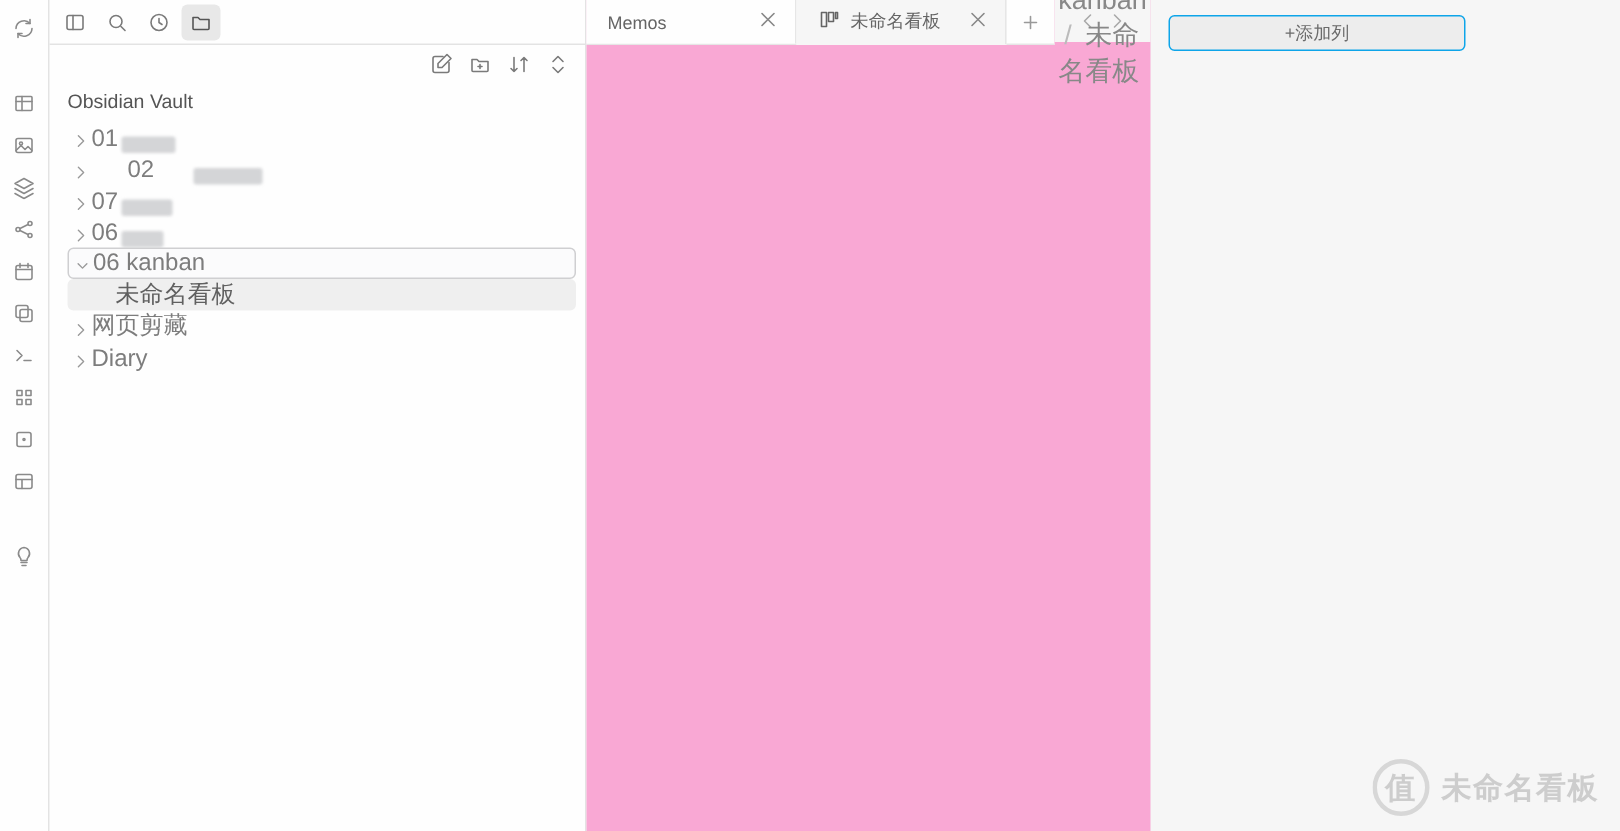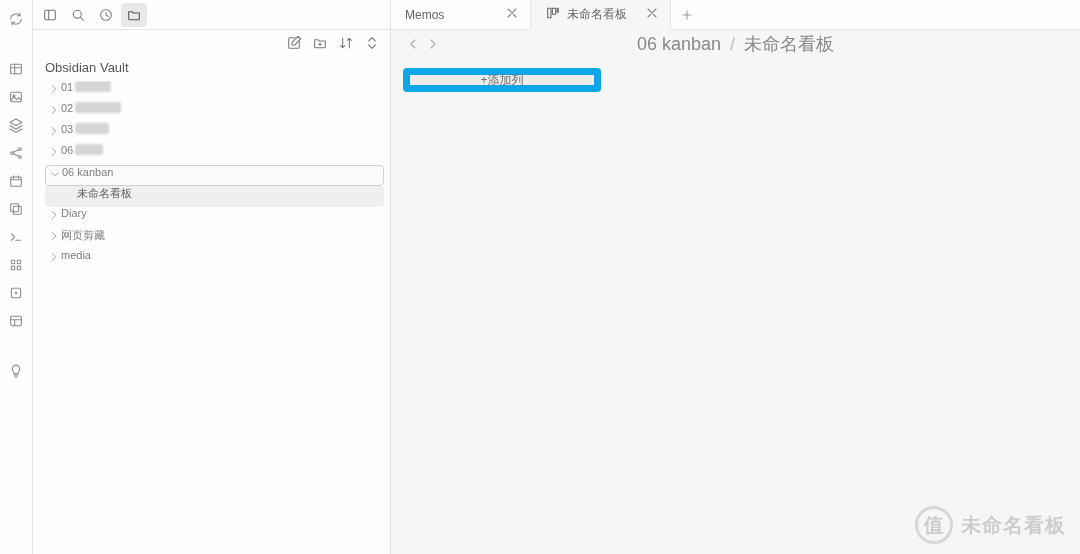--- a/index.html
+++ b/index.html
@@ -78,26 +78,26 @@
       cursor: pointer;
     }
     .vault-name {
       padding: 4px 12px 6px;
       color: #555;
       font-size: 13px;
     }
     .tree { flex: 1; overflow: auto; padding: 0 6px 0 12px; }
     .tree-item {
       display: flex;
-      align-items: flex-start;
+      align-items: flex-end;
       height: 21px;
       border-radius: 4px;
       cursor: pointer;
       color: #7d7d7d;
-      font-size: 11px;
+      font-size: 16px;
       position: relative;
     }
     .tree-item .chev {
       width: 14px;
       display: flex;
       align-items: center;
       justify-content: center;
       color: #999;
     }
     .tree-item .lbl { white-space: nowrap; }
@@ -114,22 +114,22 @@
       background: #fbfbfc;
     }
     .tree-item.selected-fill {
       background: #efefef;
       color: #606060;
     }
     
     .main {
       flex: 1;
       display: flex;
-      flex-direction: column;
-      background: #a3a3a3;
+      flex-direction: row;
+      background: #f9a8d4;
     }
     .tabs {
       height: 30px;
       display: flex;
       align-items: stretch;
       background: #fefefe;
       border-bottom: 1px solid #e6e6e6;
     }
     .tab {
       display: flex;
@@ -171,21 +171,21 @@
     .crumb { position: absolute; left: 50%; transform: translateX(-50%); color: #888; font-size: 18px; }
     .crumb .sep { color: #bbb; margin: 0 4px; }
     .canvas {
       flex: 1;
       padding: 10px 12px;
       background: #f6f6f6;
     }
     .add-col {
       width: 198px;
       height: 24px;
-      border: 7px solid #0ea5e9;
+      border: 1px solid #0ea5e9;
       background: #ededed;
       border-radius: 4px;
       display: flex;
       align-items: center;
       justify-content: center;
       color: #6b6b6b;
       font-size: 12px;
       cursor: pointer;
     }
     .watermark {
@@ -350,36 +350,36 @@
   <div class="tree" id="tree">
       <div class="tree-item" style="padding-left: 2px;">
         <span class="chev">
           <svg viewBox="0 0 24 24">
             <path d="M9 6l6 6-6 6"></path>
           </svg>
         </span>
         <span class="lbl">01</span>
         <span class="blur" style="width: 36px;"></span>
       </div>
-      <div class="tree-item" style="padding-left: 2px;">
+      <div class="tree-item" style="padding-left: 2px; gap: 24px;">
         <span class="chev">
           <svg viewBox="0 0 24 24">
             <path d="M9 6l6 6-6 6"></path>
           </svg>
         </span>
         <span class="lbl">02</span>
         <span class="blur" style="width: 46px;"></span>
       </div>
       <div class="tree-item" style="padding-left: 2px;">
         <span class="chev">
           <svg viewBox="0 0 24 24">
             <path d="M9 6l6 6-6 6"></path>
           </svg>
         </span>
-        <span class="lbl">03</span>
+        <span class="lbl">07</span>
         <span class="blur" style="width: 34px;"></span>
       </div>
       <div class="tree-item" style="padding-left: 2px;">
         <span class="chev">
           <svg viewBox="0 0 24 24">
             <path d="M9 6l6 6-6 6"></path>
           </svg>
         </span>
         <span class="lbl">06</span>
         <span class="blur" style="width: 28px;"></span>
@@ -395,37 +395,29 @@
       <div class="tree-item selected-fill" style="padding-left: 18px;">
         <span style="width: 14px;"></span>
         <span class="lbl">未命名看板</span>
       </div>
       <div class="tree-item" style="padding-left: 2px;">
         <span class="chev">
           <svg viewBox="0 0 24 24">
             <path d="M9 6l6 6-6 6"></path>
           </svg>
         </span>
+        <span class="lbl">网页剪藏</span>
+      </div>
+      <div class="tree-item" style="padding-left: 2px;">
+        <span class="chev">
+          <svg viewBox="0 0 24 24">
+            <path d="M9 6l6 6-6 6"></path>
+          </svg>
+        </span>
         <span class="lbl">Diary</span>
-      </div>
-      <div class="tree-item" style="padding-left: 2px;">
-        <span class="chev">
-          <svg viewBox="0 0 24 24">
-            <path d="M9 6l6 6-6 6"></path>
-          </svg>
-        </span>
-        <span class="lbl">网页剪藏</span>
-      </div>
-      <div class="tree-item" style="padding-left: 2px;">
-        <span class="chev">
-          <svg viewBox="0 0 24 24">
-            <path d="M9 6l6 6-6 6"></path>
-          </svg>
-        </span>
-        <span class="lbl">media</span>
       </div>
     </div>
 </div>
 
 <div class="main">
   <div class="tabs" id="tabs">
       <div class="tab">
         <span class="tlabel">
           <span>Memos</span>
         </span>

